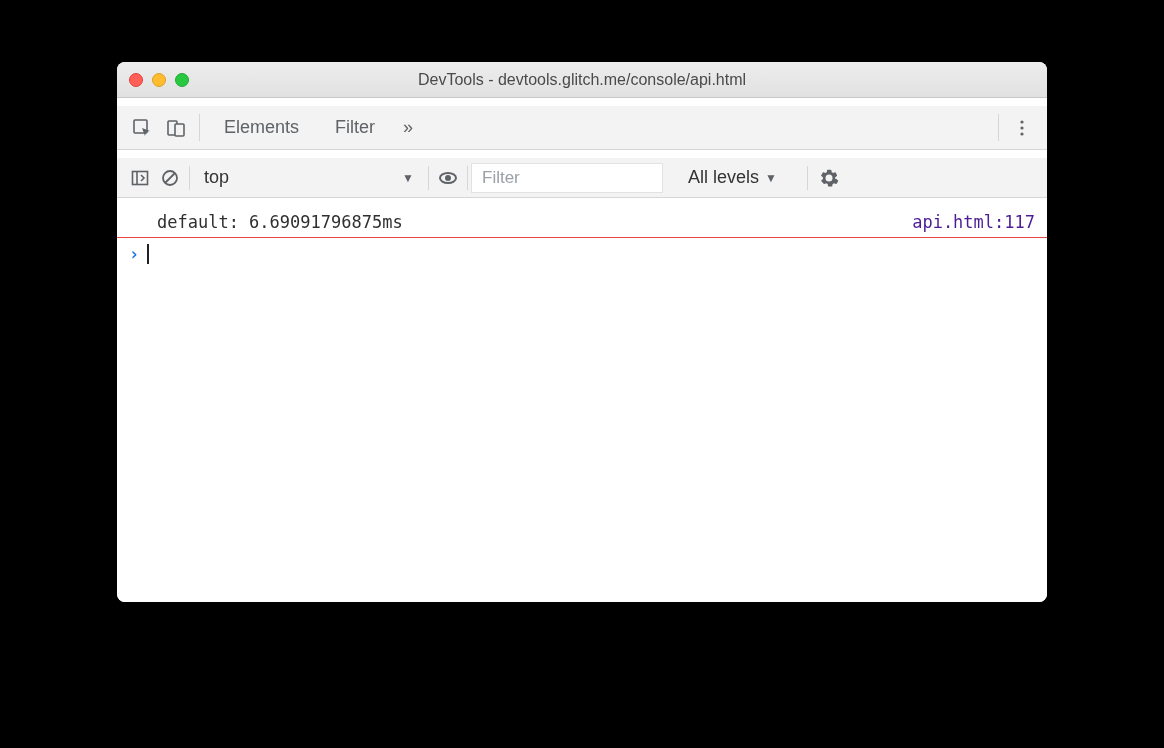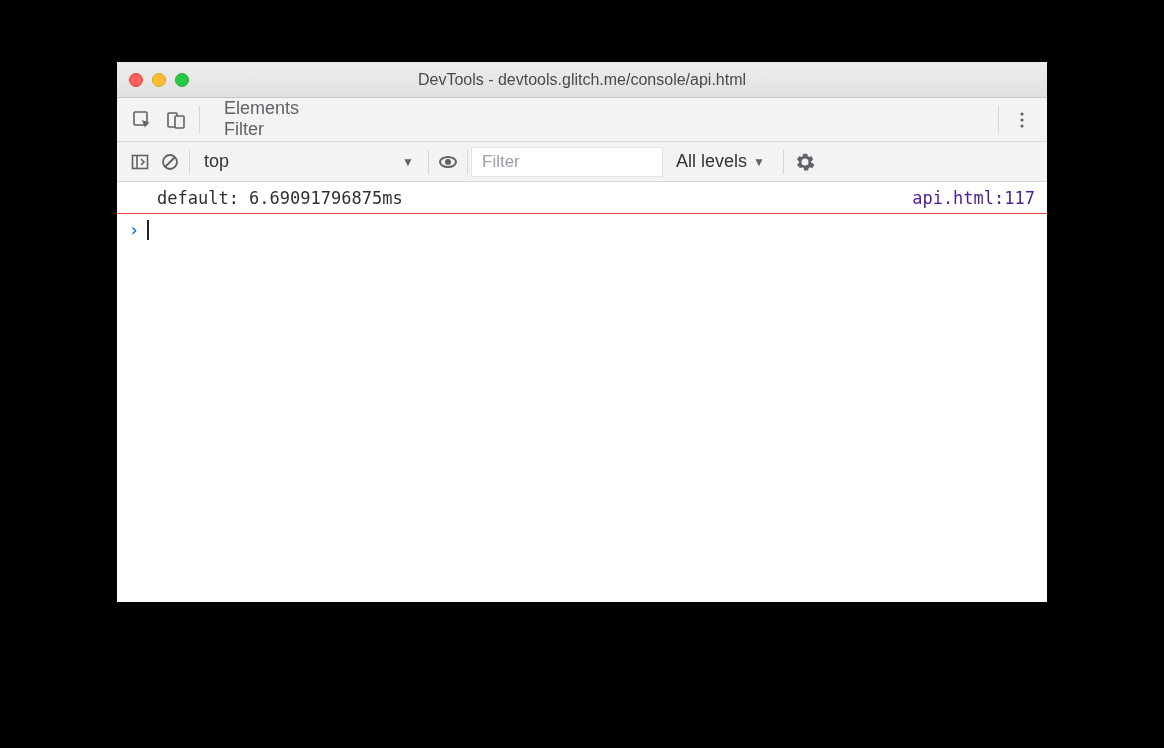--- a/index.html
+++ b/index.html
@@ -10,25 +10,26 @@
     font-family: -apple-system, BlinkMacSystemFont, "Helvetica Neue", Arial, sans-serif;
     display: flex;
     align-items: flex-start;
     justify-content: center;
     padding-top: 62px;
   }
   .window {
     width: 930px;
     height: 540px;
     background: #fff;
-    border-radius: 0;
+    border-radius: 8px;
     box-shadow: 0 20px 60px rgba(0,0,0,0.5);
     overflow: hidden;
     display: flex;
     flex-direction: column;
+    gap: 8px;
   }
   .titlebar {
     height: 36px;
     background: linear-gradient(#ededed, #e1e1e1);
     border-bottom: 1px solid #c7c7c7;
     display: flex;
     align-items: center;
     padding: 0 12px;
     position: relative;
   }
@@ -67,21 +68,20 @@
     color: #5f6367;
   }
   .vdiv {
     width: 1px;
     background: #d6d6d6;
     margin: 8px 6px;
   }
   .tabs {
     display: flex;
     align-items: stretch;
-    flex-direction: column;
   }
   .tab {
     padding: 0 18px;
     display: flex;
     align-items: center;
     font-size: 18px;
     color: #5f6367;
     cursor: pointer;
   }
   .tab.active {
@@ -154,21 +154,21 @@
     background: #fff;
     font-size: 17px;
     padding: 0 10px;
     color: #a16207;
     outline: 1px solid #e2e2e2;
   }
   .filter-input::placeholder { color: #9aa0a6; }
   .levels {
     display: flex;
     align-items: center;
-    padding: 0 14px;
+    padding: 0 26px;
     font-size: 18px;
     color: #333;
     gap: 6px;
     cursor: pointer;
     justify-content: space-between;
   }
   .gear {
     width: 34px;
     display: flex;
     align-items: center;

